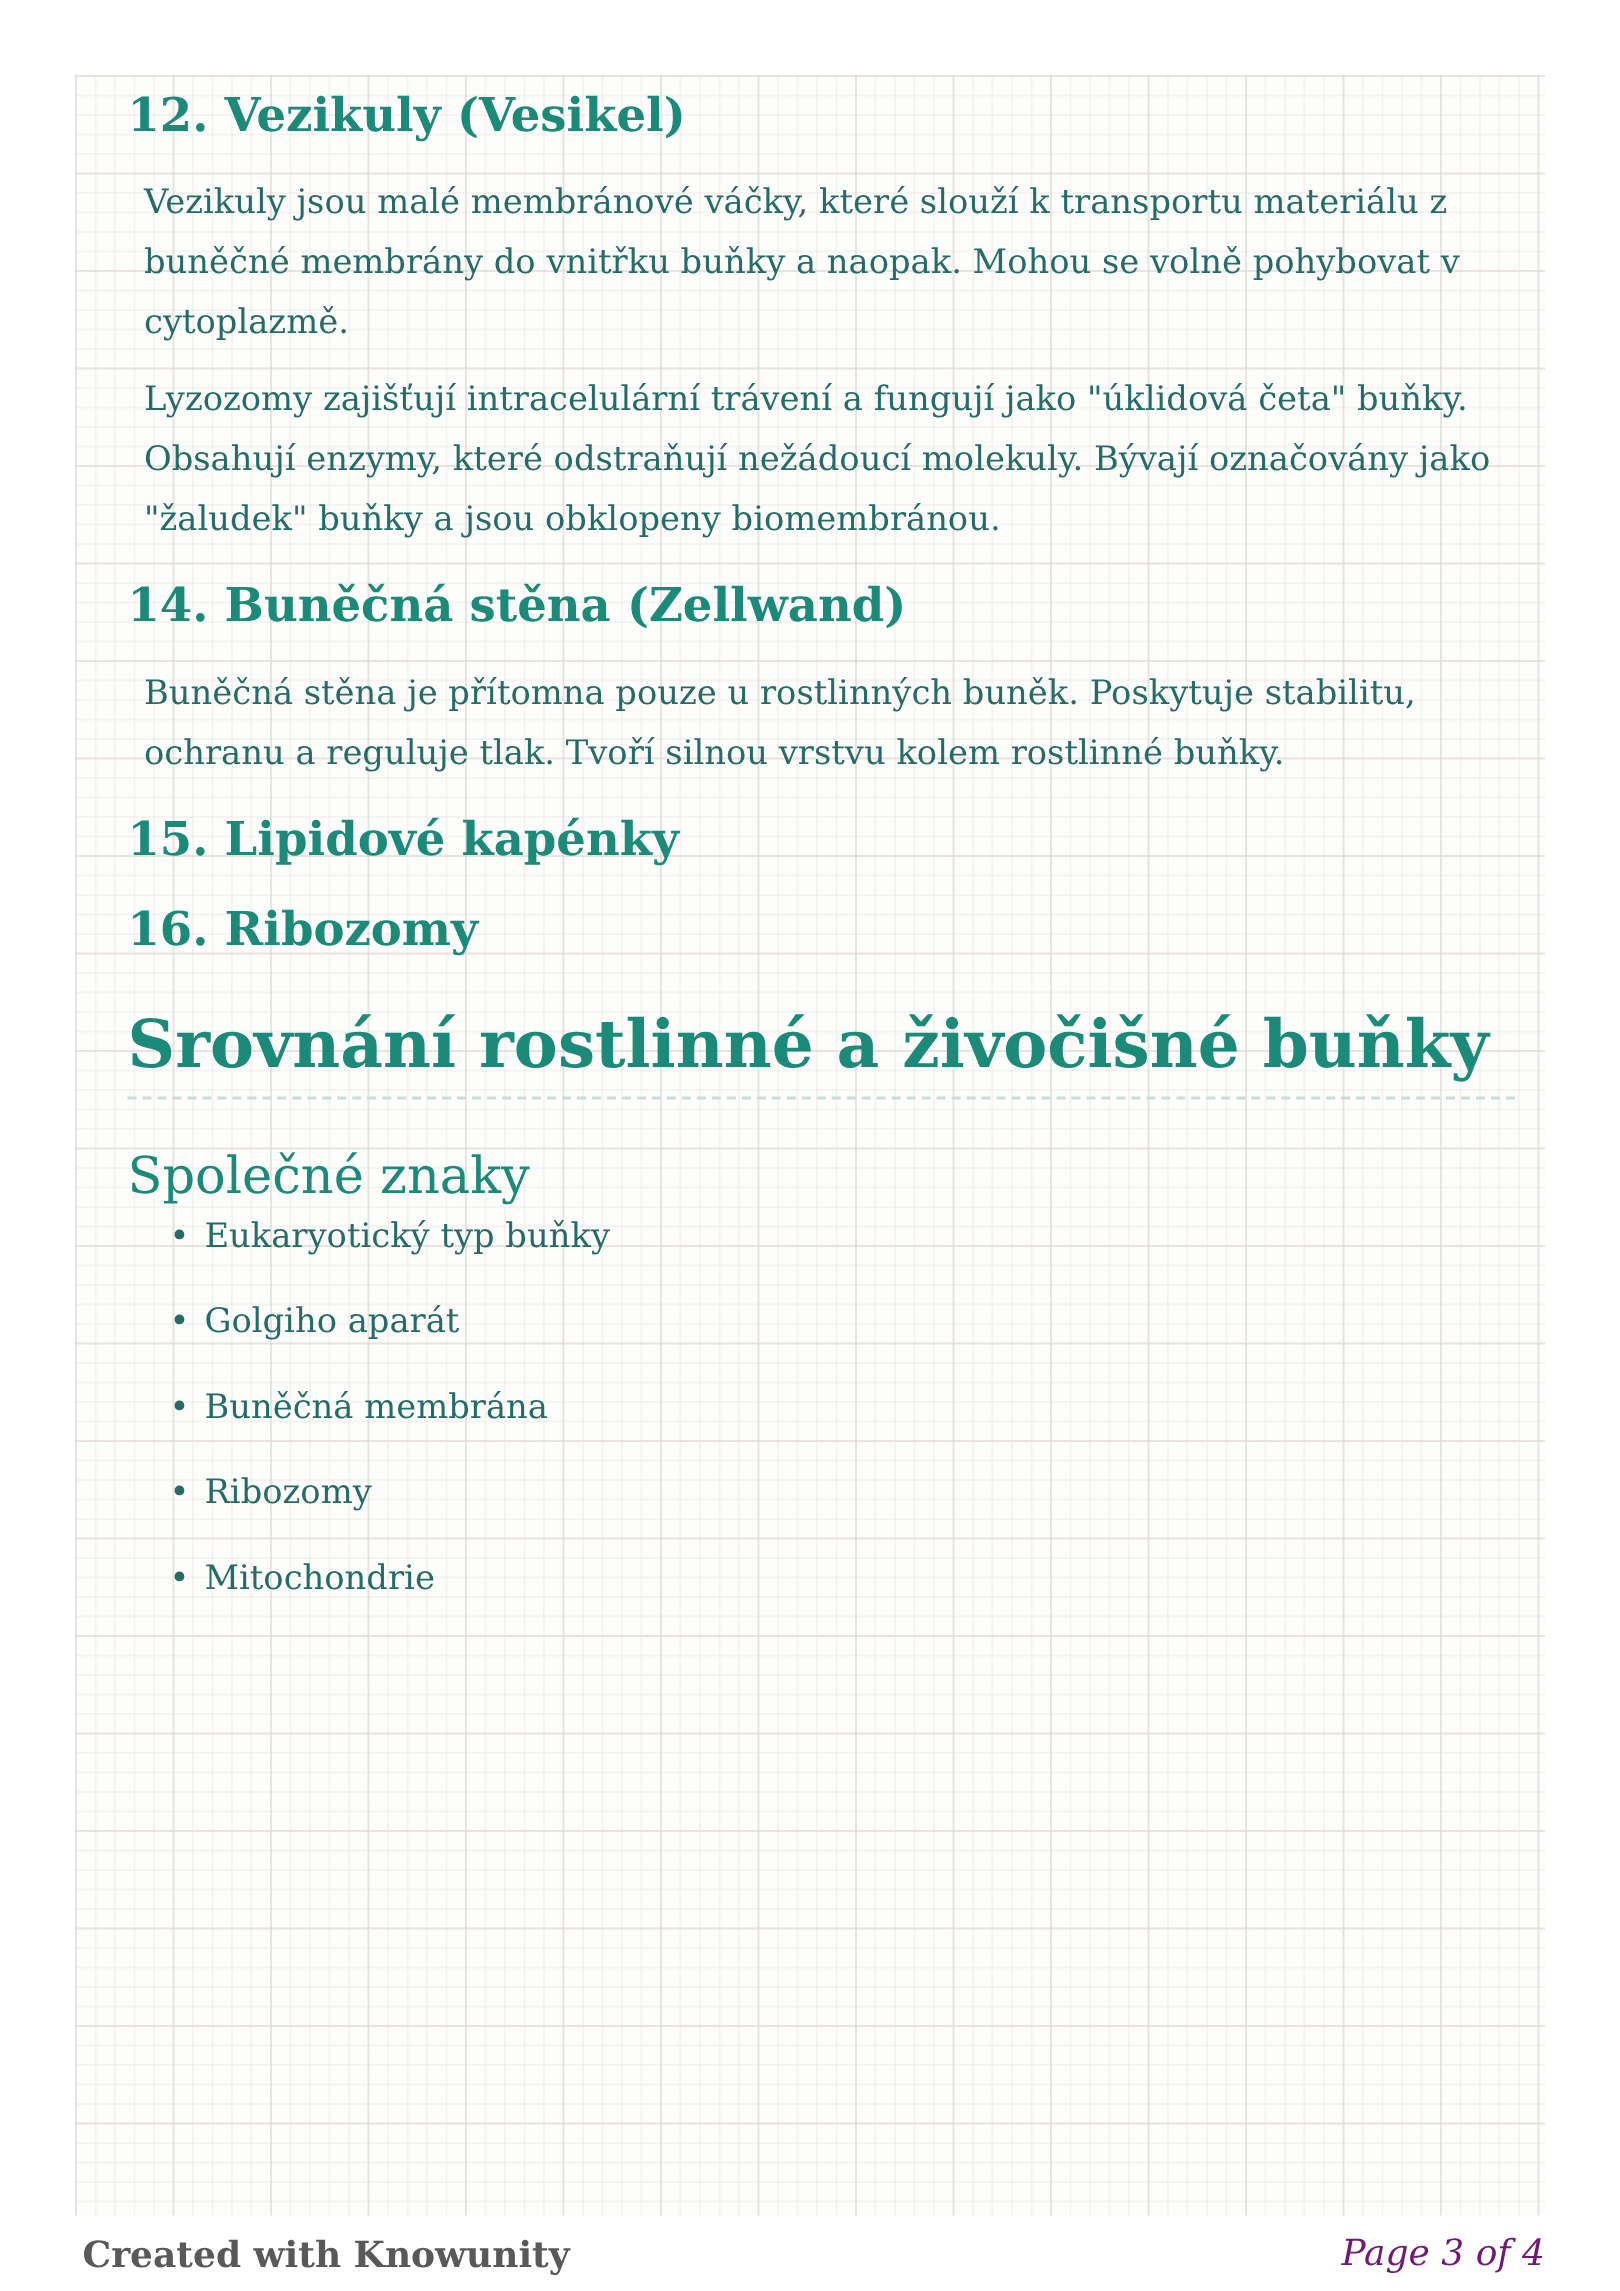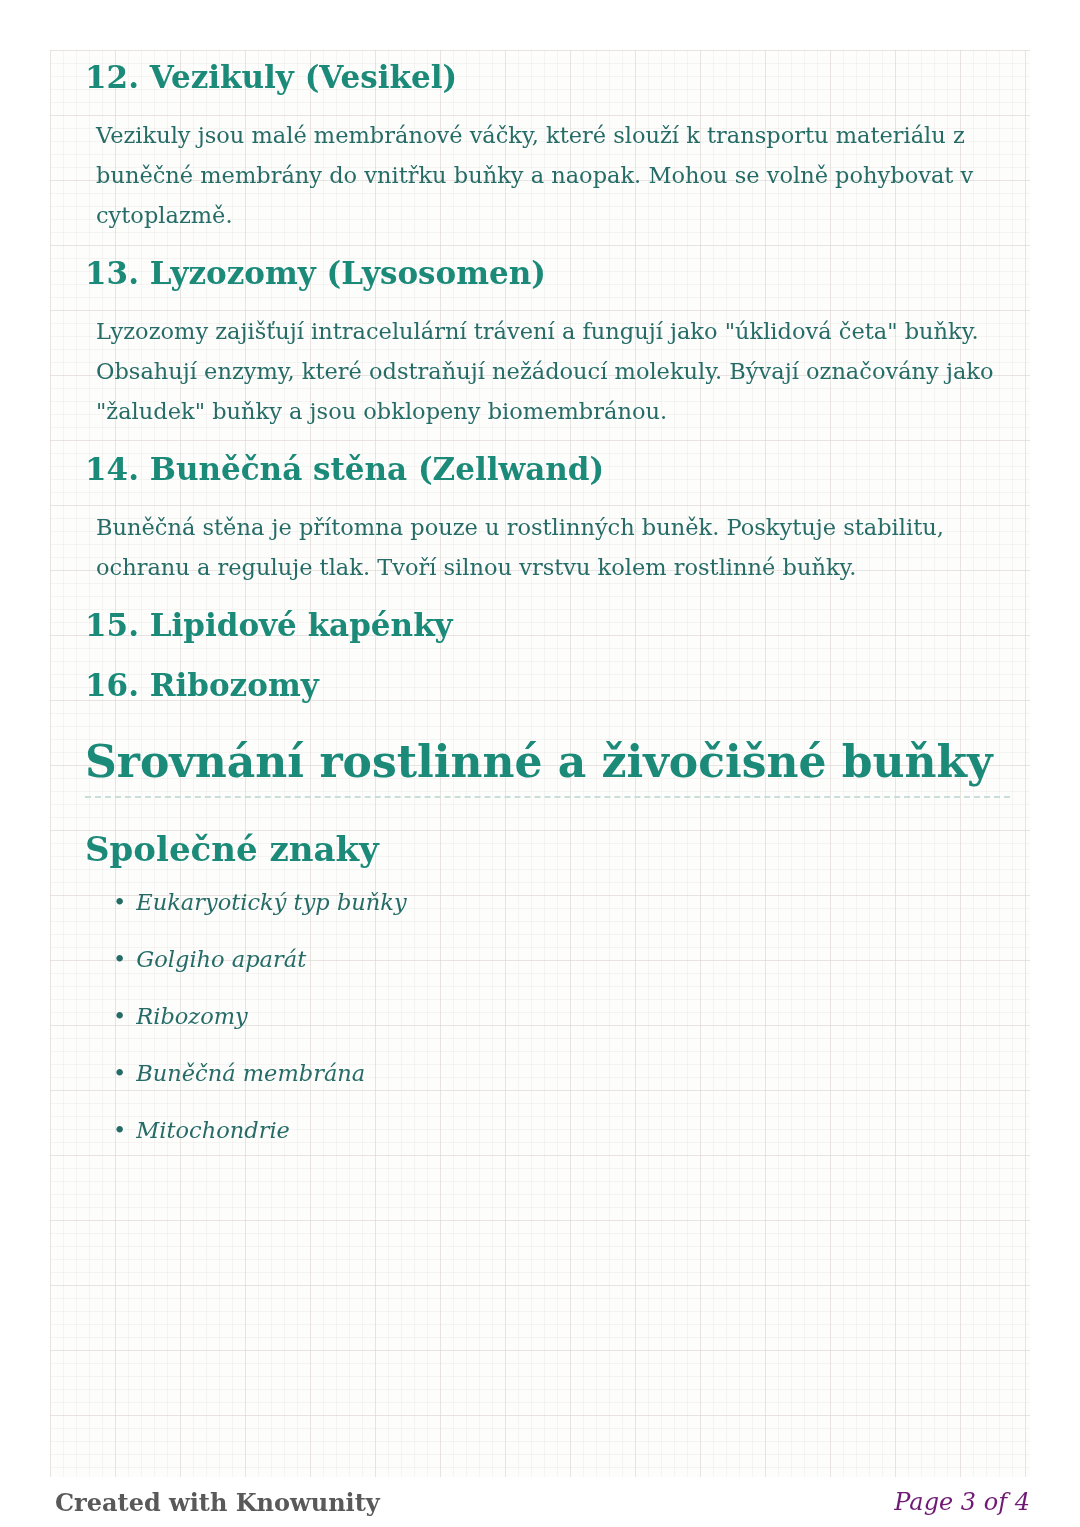--- a/index.html
+++ b/index.html
@@ -52,30 +52,29 @@
     font-weight: bold;
     color: #1b8a78;
     margin-top: 30px;
     padding-bottom: 9px;
     border-bottom: 2px dashed #c9dedb;
   }
 
   h2.sub-heading {
     font-size: 34px;
     line-height: 46px;
-    font-weight: bold;
+    font-weight: normal;
     color: #1b8a78;
     margin-top: 28px;
   }
 
   ul.traits {
     list-style: none;
-    margin-top: 16px;
+    margin-top: 3px;
     padding-left: 28px;
-    font-style: italic;
   }
   ul.traits li {
     font-size: 22.5px;
     line-height: 28px;
     color: #266c66;
     margin-bottom: 29px;
   }
   ul.traits li .dot { margin-right: 10px; }
 
   .footer {
@@ -100,39 +99,38 @@
 </style>
 </head>
 <body>
 
 <div class="paper">
   <div class="content">
 
     <h3 class="sec-heading">12. Vezikuly (Vesikel)</h3>
     <p class="sec-body">Vezikuly jsou malé membránové váčky, které slouží k transportu materiálu z buněčné membrány do vnitřku buňky a naopak. Mohou se volně pohybovat v cytoplazmě.</p>
 
-    <h3 class="sec-heading">13. Lyzozomy (Lysosomen)</h3>
     <p class="sec-body">Lyzozomy zajišťují intracelulární trávení a fungují jako "úklidová četa" buňky. Obsahují enzymy, které odstraňují nežádoucí molekuly. Bývají označovány jako "žaludek" buňky a jsou obklopeny biomembránou.</p>
 
     <h3 class="sec-heading">14. Buněčná stěna (Zellwand)</h3>
     <p class="sec-body">Buněčná stěna je přítomna pouze u rostlinných buněk. Poskytuje stabilitu, ochranu a reguluje tlak. Tvoří silnou vrstvu kolem rostlinné buňky.</p>
 
     <h3 class="sec-heading">15. Lipidové kapénky</h3>
 
     <h3 class="sec-heading">16. Ribozomy</h3>
 
     <h1 class="big-heading">Srovnání rostlinné a živočišné buňky</h1>
 
     <h2 class="sub-heading">Společné znaky</h2>
 
     <ul class="traits">
       <li><span class="dot">•</span><span>Eukaryotický typ buňky</span></li>
       <li><span class="dot">•</span><span>Golgiho aparát</span></li>
+      <li><span class="dot">•</span><span>Buněčná membrána</span></li>
       <li><span class="dot">•</span><span>Ribozomy</span></li>
-      <li><span class="dot">•</span><span>Buněčná membrána</span></li>
       <li><span class="dot">•</span><span>Mitochondrie</span></li>
     </ul>
 
   </div>
 </div>
 
 <div class="footer">
   <span class="left">Created with Knowunity</span>
   <span class="right">Page 3 of 4</span>
 </div>

